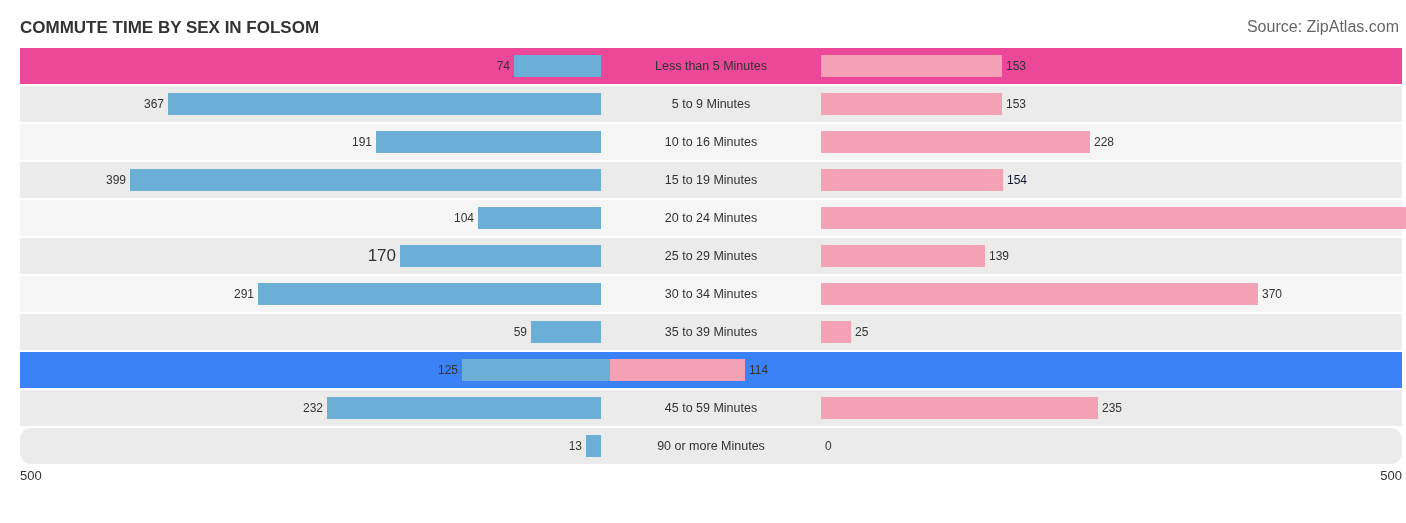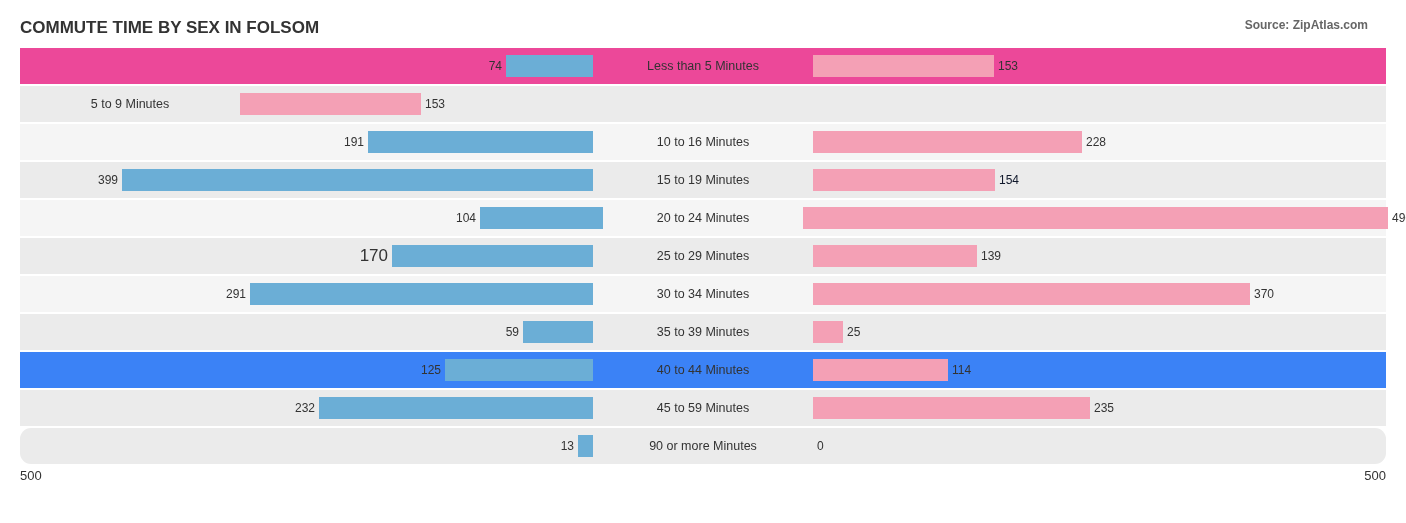--- a/index.html
+++ b/index.html
@@ -6,37 +6,36 @@
     body {
       font-family: Arial, sans-serif;
       background: #fff;
       width: 1406px;
       height: 523px;
       overflow: hidden;
     }
     .chart-container {
       width: 1406px;
       height: 523px;
-      padding: 18px 20px 40px 20px;
+      padding: 18px 4px 40px 20px;
       position: relative;
     }
     .chart-title {
       font-size: 17px;
       font-weight: bold;
       color: #333;
       text-transform: uppercase;
       margin-bottom: 10px;
     }
     .source {
       position: absolute;
       top: 18px;
-      right: 38px;
-      font-size: 12px;
+      right: 7px;
+      font-size: 16px;
       color: #666;
-      font-weight: bold;
     }
     .bars-area {
       position: relative;
       width: 100%;
     }
     .bar-row {
       display: flex;
       align-items: center;
       height: 36px;
       margin-bottom: 2px;
@@ -111,20 +110,24 @@
           <div class="male-bar" style="width: 87px; background: rgb(107, 174, 214); height: 22px; position: absolute; right: 0px; top: 50%; transform: translateY(-50%);"></div>
           <span style="position: absolute; top: 50%; transform: translateY(-50%); font-size: 12px; color: rgb(51, 51, 51); right: 91px;">74</span>
         </div>
         <div class="label-center" style="width: 220px; text-align: center; font-size: 12.5px; color: rgb(51, 51, 51); flex-shrink: 0; z-index: 2;">Less than 5 Minutes</div>
         <div class="right-section" style="width: 590px; position: relative; height: 100%;">
           <div class="female-bar" style="width: 181px; background: rgb(244, 160, 181); height: 22px; position: absolute; left: 0px; top: 50%; transform: translateY(-50%);"></div>
           <span style="position: absolute; top: 50%; transform: translateY(-50%); font-size: 12px; color: rgb(51, 51, 51); left: 185px;">153</span>
         </div>
       </div>
       <div class="bar-row" style="background: rgb(235, 235, 235); display: flex; align-items: center;">
+        <div class="left-section" style="width: 590px; position: relative; height: 100%;">
+          <div class="male-bar" style="width: 433px; background: rgb(107, 174, 214); height: 22px; position: absolute; right: 0px; top: 50%; transform: translateY(-50%);"></div>
+          <span style="position: absolute; top: 50%; transform: translateY(-50%); font-size: 12px; color: rgb(51, 51, 51); right: 437px;">367</span>
+        </div>
         <div class="label-center" style="width: 220px; text-align: center; font-size: 12.5px; color: rgb(51, 51, 51); flex-shrink: 0; z-index: 2;">5 to 9 Minutes</div>
         <div class="right-section" style="width: 590px; position: relative; height: 100%;">
           <div class="female-bar" style="width: 181px; background: rgb(244, 160, 181); height: 22px; position: absolute; left: 0px; top: 50%; transform: translateY(-50%);"></div>
           <span style="position: absolute; top: 50%; transform: translateY(-50%); font-size: 12px; color: rgb(51, 51, 51); left: 185px;">153</span>
         </div>
       </div>
       <div class="bar-row" style="background: rgb(245, 245, 245); display: flex; align-items: center;">
         <div class="left-section" style="width: 590px; position: relative; height: 100%;">
           <div class="male-bar" style="width: 225px; background: rgb(107, 174, 214); height: 22px; position: absolute; right: 0px; top: 50%; transform: translateY(-50%);"></div>
           <span style="position: absolute; top: 50%; transform: translateY(-50%); font-size: 12px; color: rgb(51, 51, 51); right: 229px;">191</span>
@@ -144,21 +147,21 @@
         <div class="right-section" style="width: 590px; position: relative; height: 100%;">
           <div class="female-bar" style="width: 182px; background: rgb(244, 160, 181); height: 22px; position: absolute; left: 0px; top: 50%; transform: translateY(-50%);"></div>
           <span style="position: absolute; top: 50%; transform: translateY(-50%); font-size: 12px; color: #0f172a; left: 186px;">154</span>
         </div>
       </div>
       <div class="bar-row" style="background: rgb(245, 245, 245); display: flex; align-items: center;">
         <div class="left-section" style="width: 590px; position: relative; height: 100%;">
           <div class="male-bar" style="width: 123px; background: rgb(107, 174, 214); height: 22px; position: absolute; right: 0px; top: 50%; transform: translateY(-50%);"></div>
           <span style="position: absolute; top: 50%; transform: translateY(-50%); font-size: 12px; color: rgb(51, 51, 51); right: 127px;">104</span>
         </div>
-        <div class="label-center" style="width: 200px; text-align: center; font-size: 12.5px; color: rgb(51, 51, 51); flex-shrink: 0; z-index: 2;">20 to 24 Minutes</div>
+        <div class="label-center" style="width: 220px; text-align: center; font-size: 12.5px; color: rgb(51, 51, 51); flex-shrink: 0; z-index: 2;">20 to 24 Minutes</div>
         <div class="right-section" style="width: 590px; position: relative; height: 100%;">
           <div class="female-bar" style="width: 585px; background: rgb(244, 160, 181); height: 22px; position: absolute; left: 0px; top: 50%; transform: translateY(-50%);"></div>
           <span style="position: absolute; top: 50%; transform: translateY(-50%); font-size: 12px; color: rgb(51, 51, 51); left: 589px;">496</span>
         </div>
       </div>
       <div class="bar-row" style="background: rgb(235, 235, 235); display: flex; align-items: center;">
         <div class="left-section" style="width: 590px; position: relative; height: 100%;">
           <div class="male-bar" style="width: 201px; background: rgb(107, 174, 214); height: 22px; position: absolute; right: 0px; top: 50%; transform: translateY(-50%);"></div>
           <span style="position: absolute; top: 50%; transform: translateY(-50%); font-size: 17px; color: rgb(51, 51, 51); right: 205px;">170</span>
         </div>
@@ -188,21 +191,20 @@
         <div class="right-section" style="width: 590px; position: relative; height: 100%;">
           <div class="female-bar" style="width: 30px; background: rgb(244, 160, 181); height: 22px; position: absolute; left: 0px; top: 50%; transform: translateY(-50%);"></div>
           <span style="position: absolute; top: 50%; transform: translateY(-50%); font-size: 12px; color: rgb(51, 51, 51); left: 34px;">25</span>
         </div>
       </div>
       <div class="bar-row" style="background: #3b82f6; display: flex; align-items: center;">
         <div class="left-section" style="width: 590px; position: relative; height: 100%;">
           <div class="male-bar" style="width: 148px; background: rgb(107, 174, 214); height: 22px; position: absolute; right: 0px; top: 50%; transform: translateY(-50%);"></div>
           <span style="position: absolute; top: 50%; transform: translateY(-50%); font-size: 12px; color: rgb(51, 51, 51); right: 152px;">125</span>
         </div>
-        <div class="label-center" style="width: 220px; text-align: center; font-size: 12.5px; color: rgb(51, 51, 51); flex-shrink: 0; z-index: 2;">40 to 44 Minutes</div>
         <div class="right-section" style="width: 590px; position: relative; height: 100%;">
           <div class="female-bar" style="width: 135px; background: rgb(244, 160, 181); height: 22px; position: absolute; left: 0px; top: 50%; transform: translateY(-50%);"></div>
           <span style="position: absolute; top: 50%; transform: translateY(-50%); font-size: 12px; color: rgb(51, 51, 51); left: 139px;">114</span>
         </div>
       </div>
       <div class="bar-row" style="background: rgb(235, 235, 235); display: flex; align-items: center;">
         <div class="left-section" style="width: 590px; position: relative; height: 100%;">
           <div class="male-bar" style="width: 274px; background: rgb(107, 174, 214); height: 22px; position: absolute; right: 0px; top: 50%; transform: translateY(-50%);"></div>
           <span style="position: absolute; top: 50%; transform: translateY(-50%); font-size: 12px; color: rgb(51, 51, 51); right: 278px;">232</span>
         </div>

